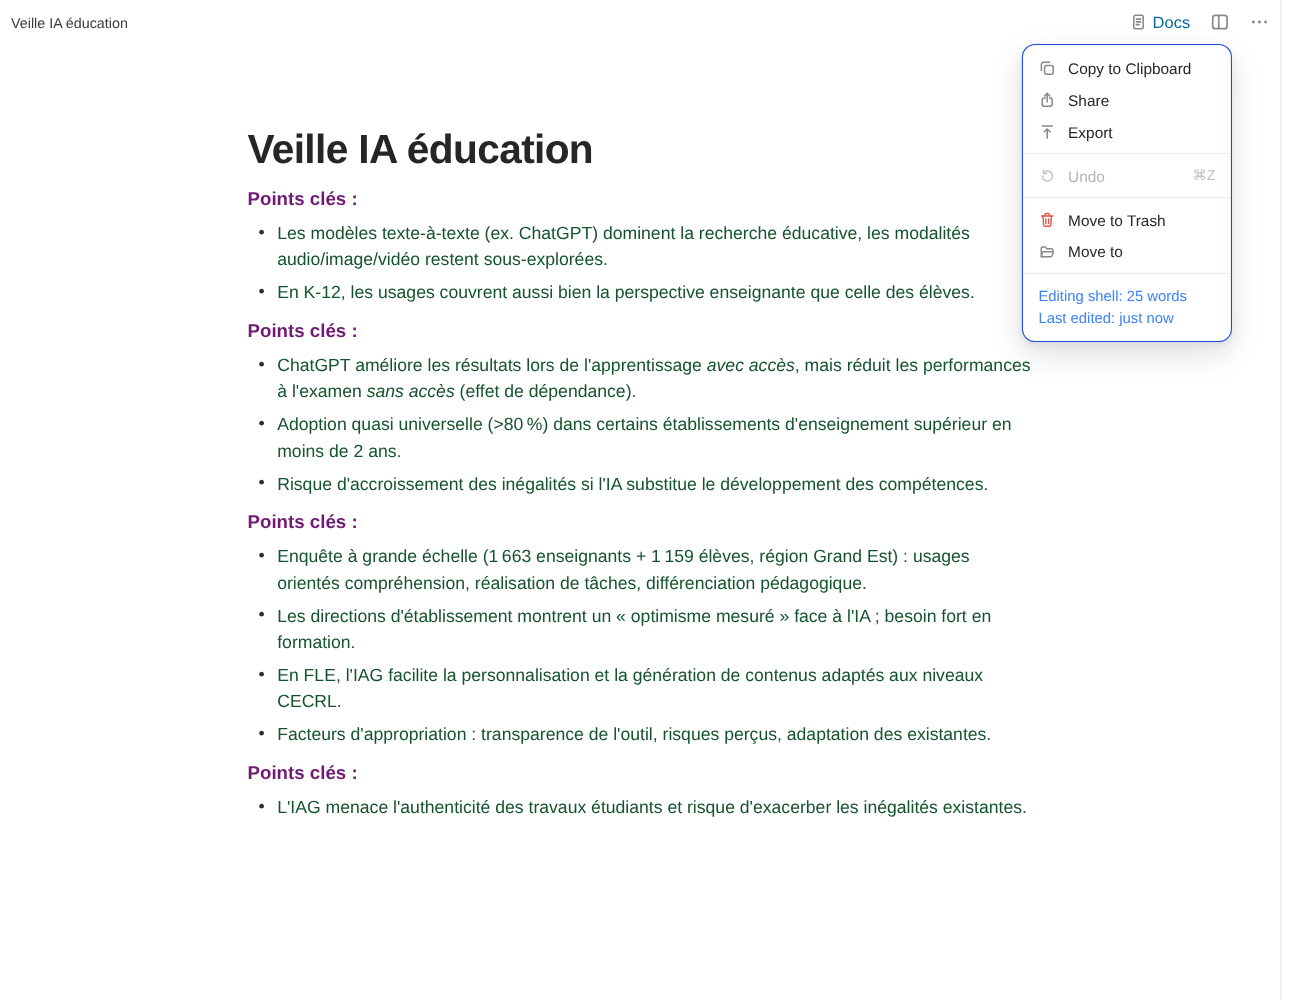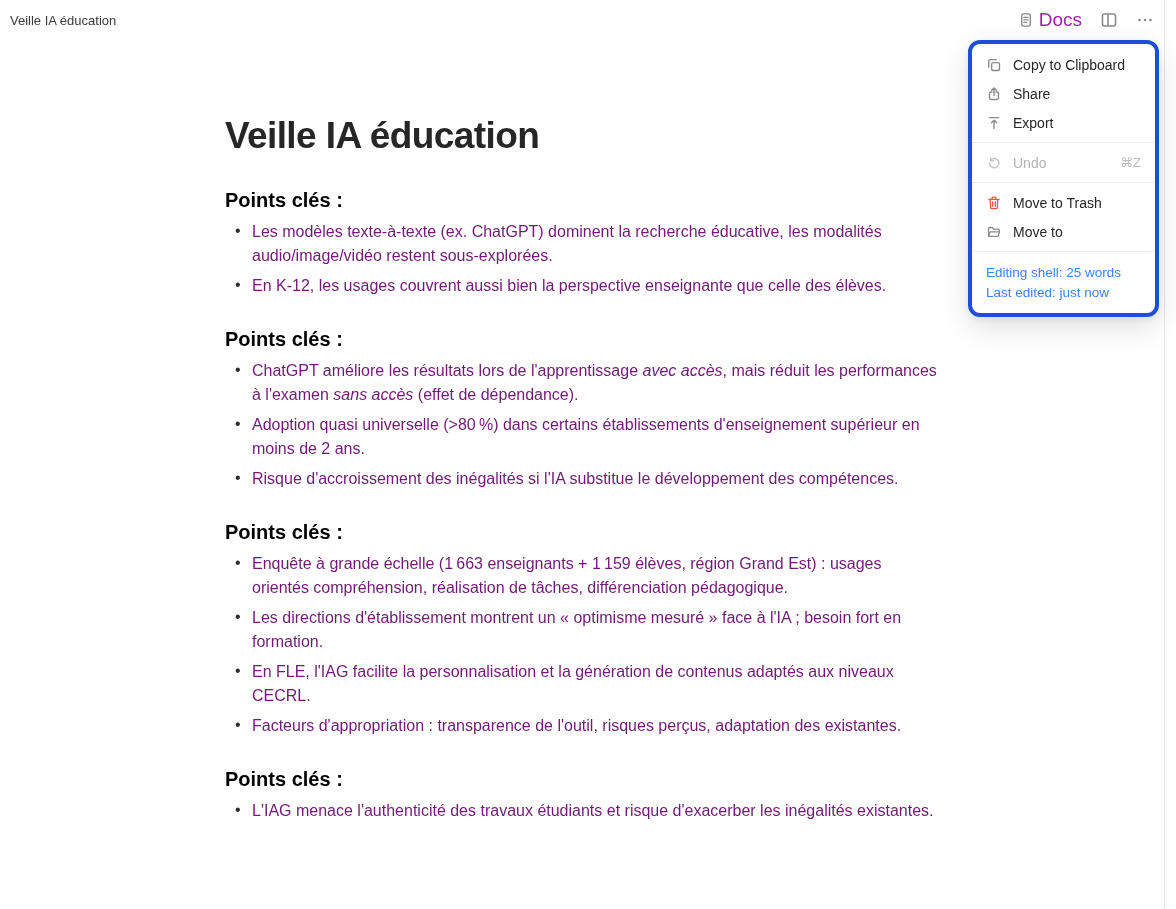--- a/index.html
+++ b/index.html
@@ -12,48 +12,48 @@
   
   .topbar{
     position:absolute; top:0; left:0; right:0; height:40px;
     display:flex; align-items:center; justify-content:space-between;
     padding:0 22px 0 10px;
   }
   .breadcrumb{ font-size:13px; color:#3b3b3b; cursor:default; }
   .topbar-right{ display:flex; align-items:center; }
   .tb-btn{ display:flex; align-items:center; gap:5px; color:#8a8a8a; cursor:pointer; }
   .tb-btn + .tb-btn{ margin-left:18px; }
-  .tb-label{ font-size:19px; color:#a21caf; }
+  .tb-label{ font-size:15px; color:#0369a1; }
   svg.ic{ display:block; }
   
   .doc{ position:absolute; left:225px; top:0; width:712px; }
   .doc-title{
     margin:113px 0 0; font-size:37px; line-height:46px; font-weight:700;
     letter-spacing:-0.6px; color:#262626; cursor:text;
   }
   .points-heading{
-    font-size:20px; font-weight:700; line-height:24px;
-    margin:29px 0 8px; color:#000000; cursor:text;
+    font-size:17px; font-weight:700; line-height:24px;
+    margin:10px 0 8px; color:#701a75; cursor:text;
   }
   ul.bullets{ margin:0; padding:0 0 0 27px; list-style:none; }
   ul.bullets li{
     position:relative; font-size:16px; line-height:24px; margin:0 0 6px;
-    color:#701a75; cursor:text;
+    color:#14532d; cursor:text;
   }
   ul.bullets li::before{
     content:"\2022"; position:absolute; left:-17px; top:-1px;
     font-size:16px; color:#2d2d2d;
   }
   ul.bullets li em{ font-style:italic; }
   
   .edge-line{ position:absolute; top:0; bottom:0; left:1164px; width:1px; background:#e7e7e7; }
   
   .menu{
-    position:absolute; left:968px; top:40px; width:191px;
-    background:#ffffff; border:4px solid #1d4ed8; border-radius:12px;
+    position:absolute; left:929px; top:40px; width:191px;
+    background:#ffffff; border:1px solid #1d4ed8; border-radius:12px;
     box-shadow:0 10px 28px rgba(0,0,0,.13), 0 2px 6px rgba(0,0,0,.06);
     padding:6px 0; z-index:10;
   }
   .menu-item{
     display:flex; align-items:center; gap:11px;
     padding:5px 14px; height:29px; font-size:14px; color:#262626; cursor:pointer;
   }
   .menu-item .mi{ width:16px; height:16px; flex:0 0 16px; }
   .menu-item.disabled{ color:#b4b4b4; cursor:default; }
   .shortcut{ margin-left:auto; font-size:13px; color:#bdbdbd; }

